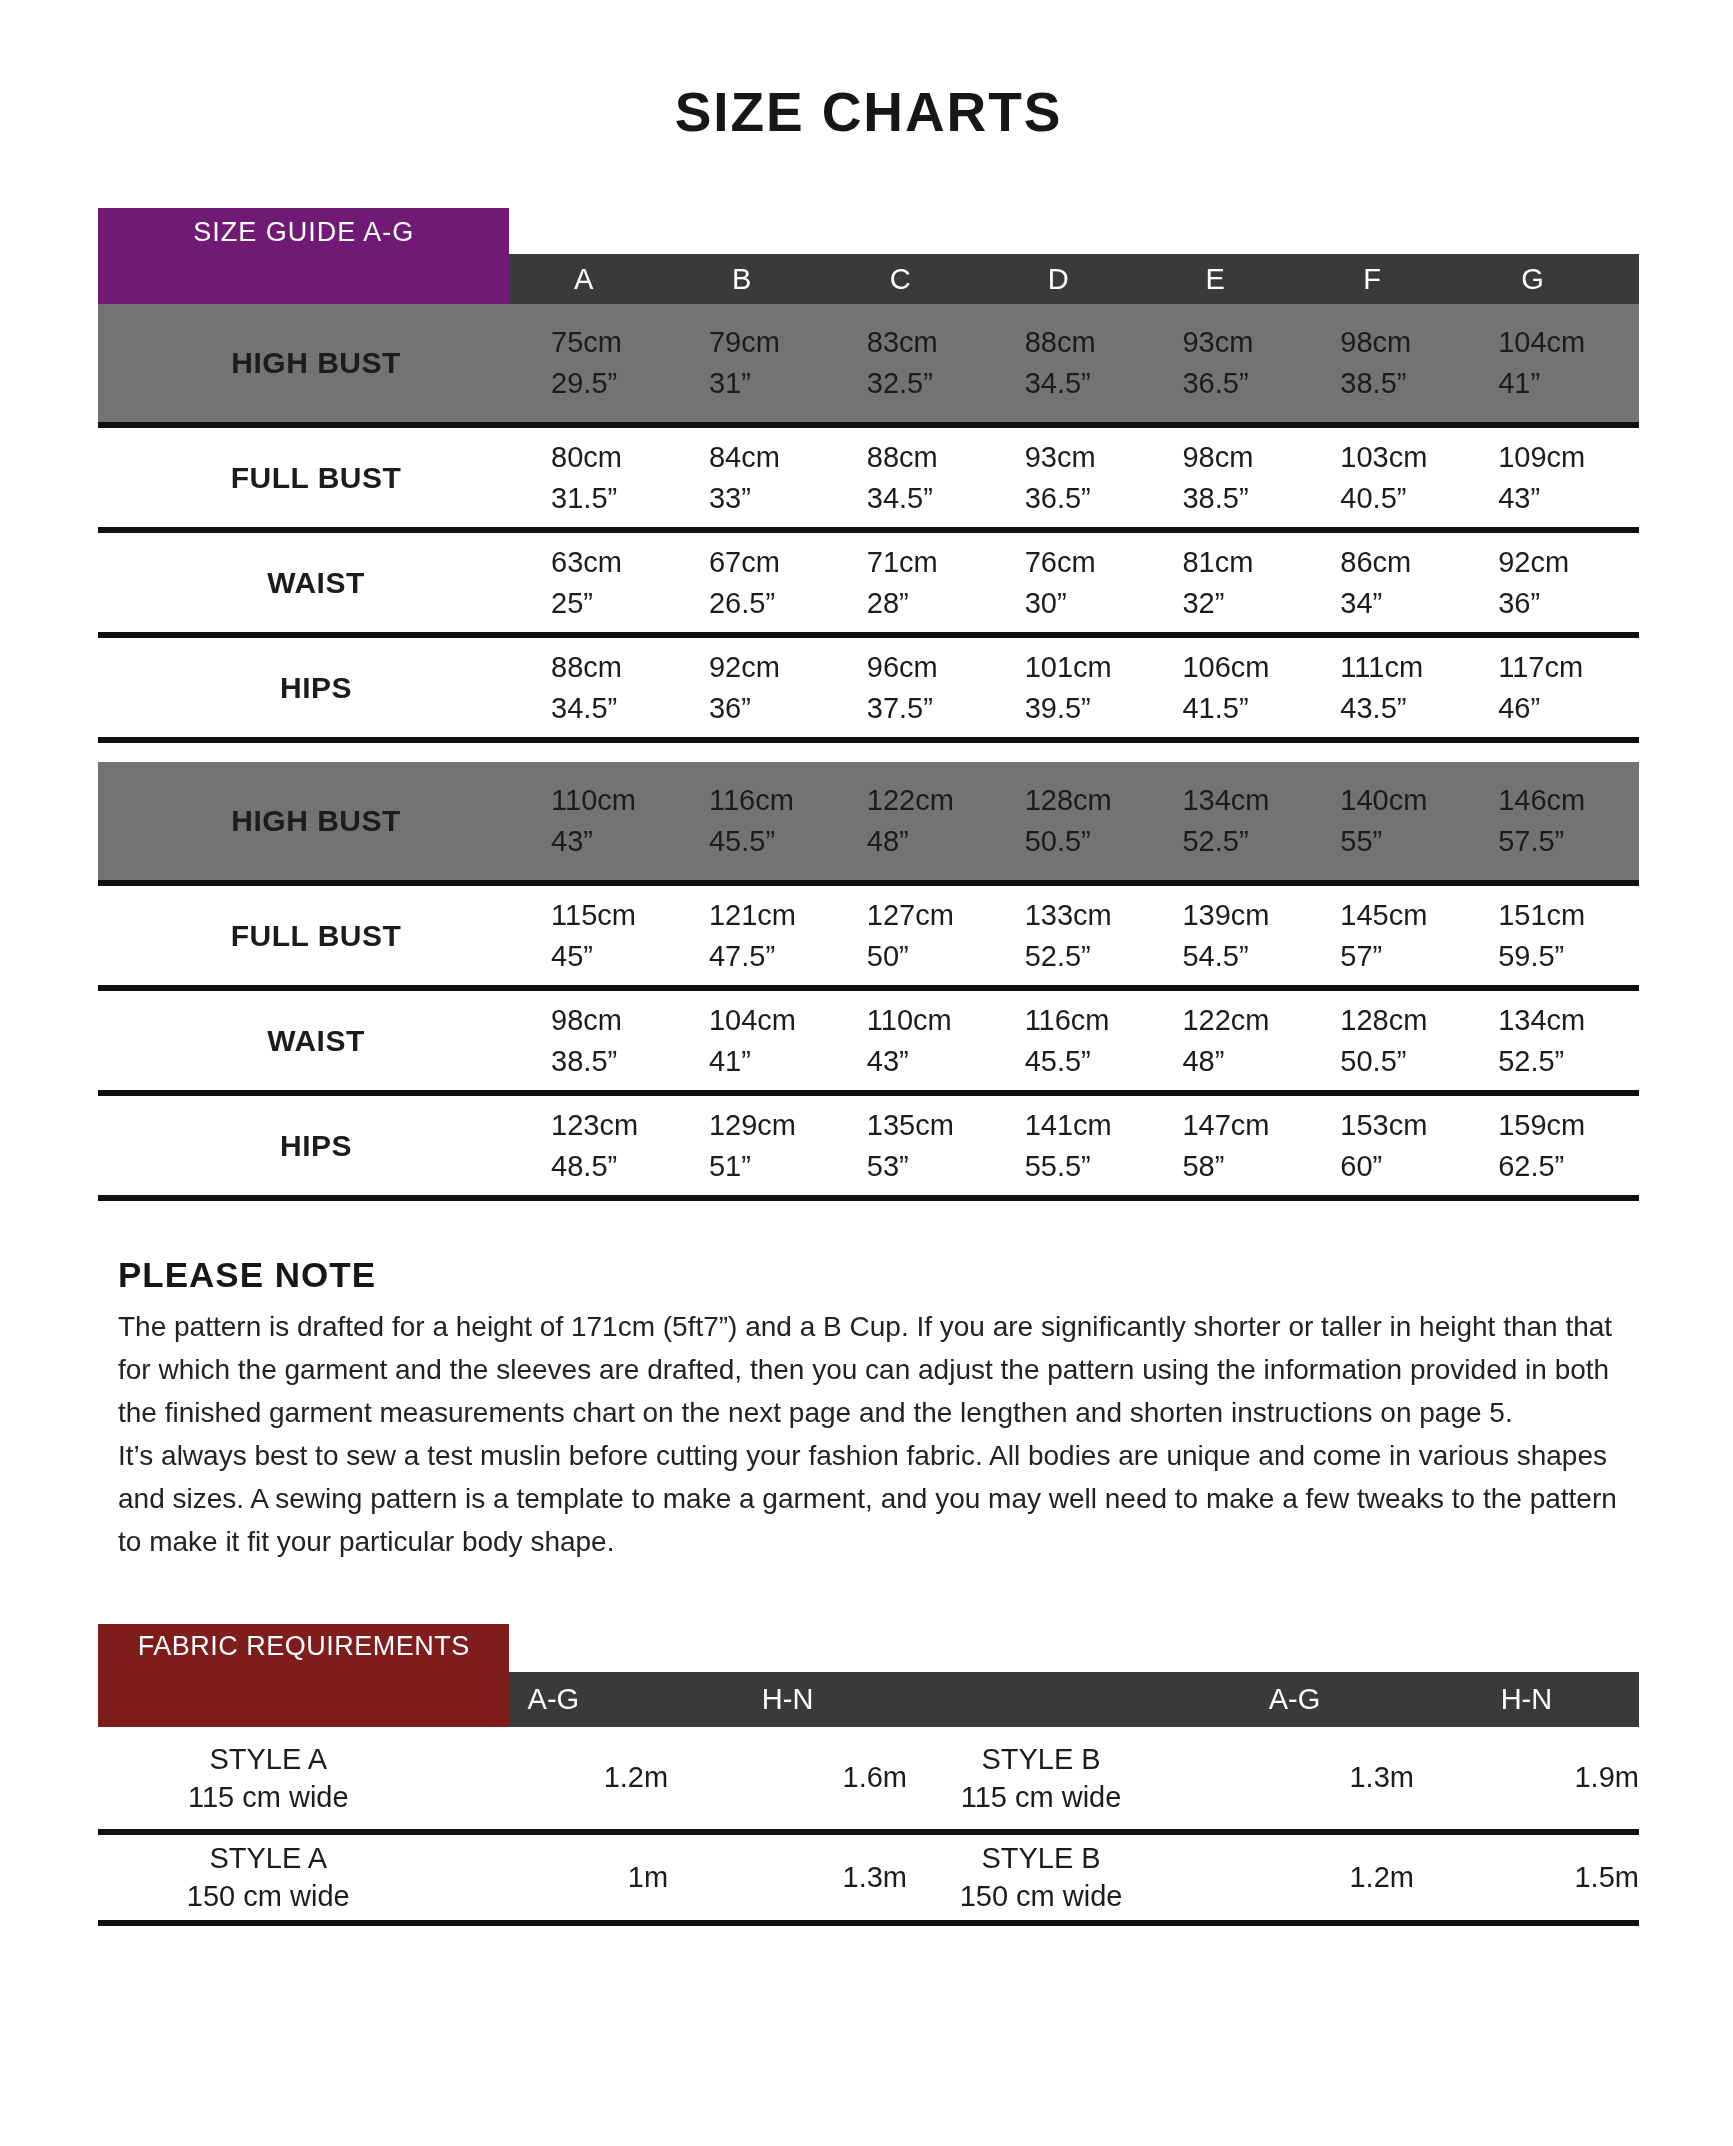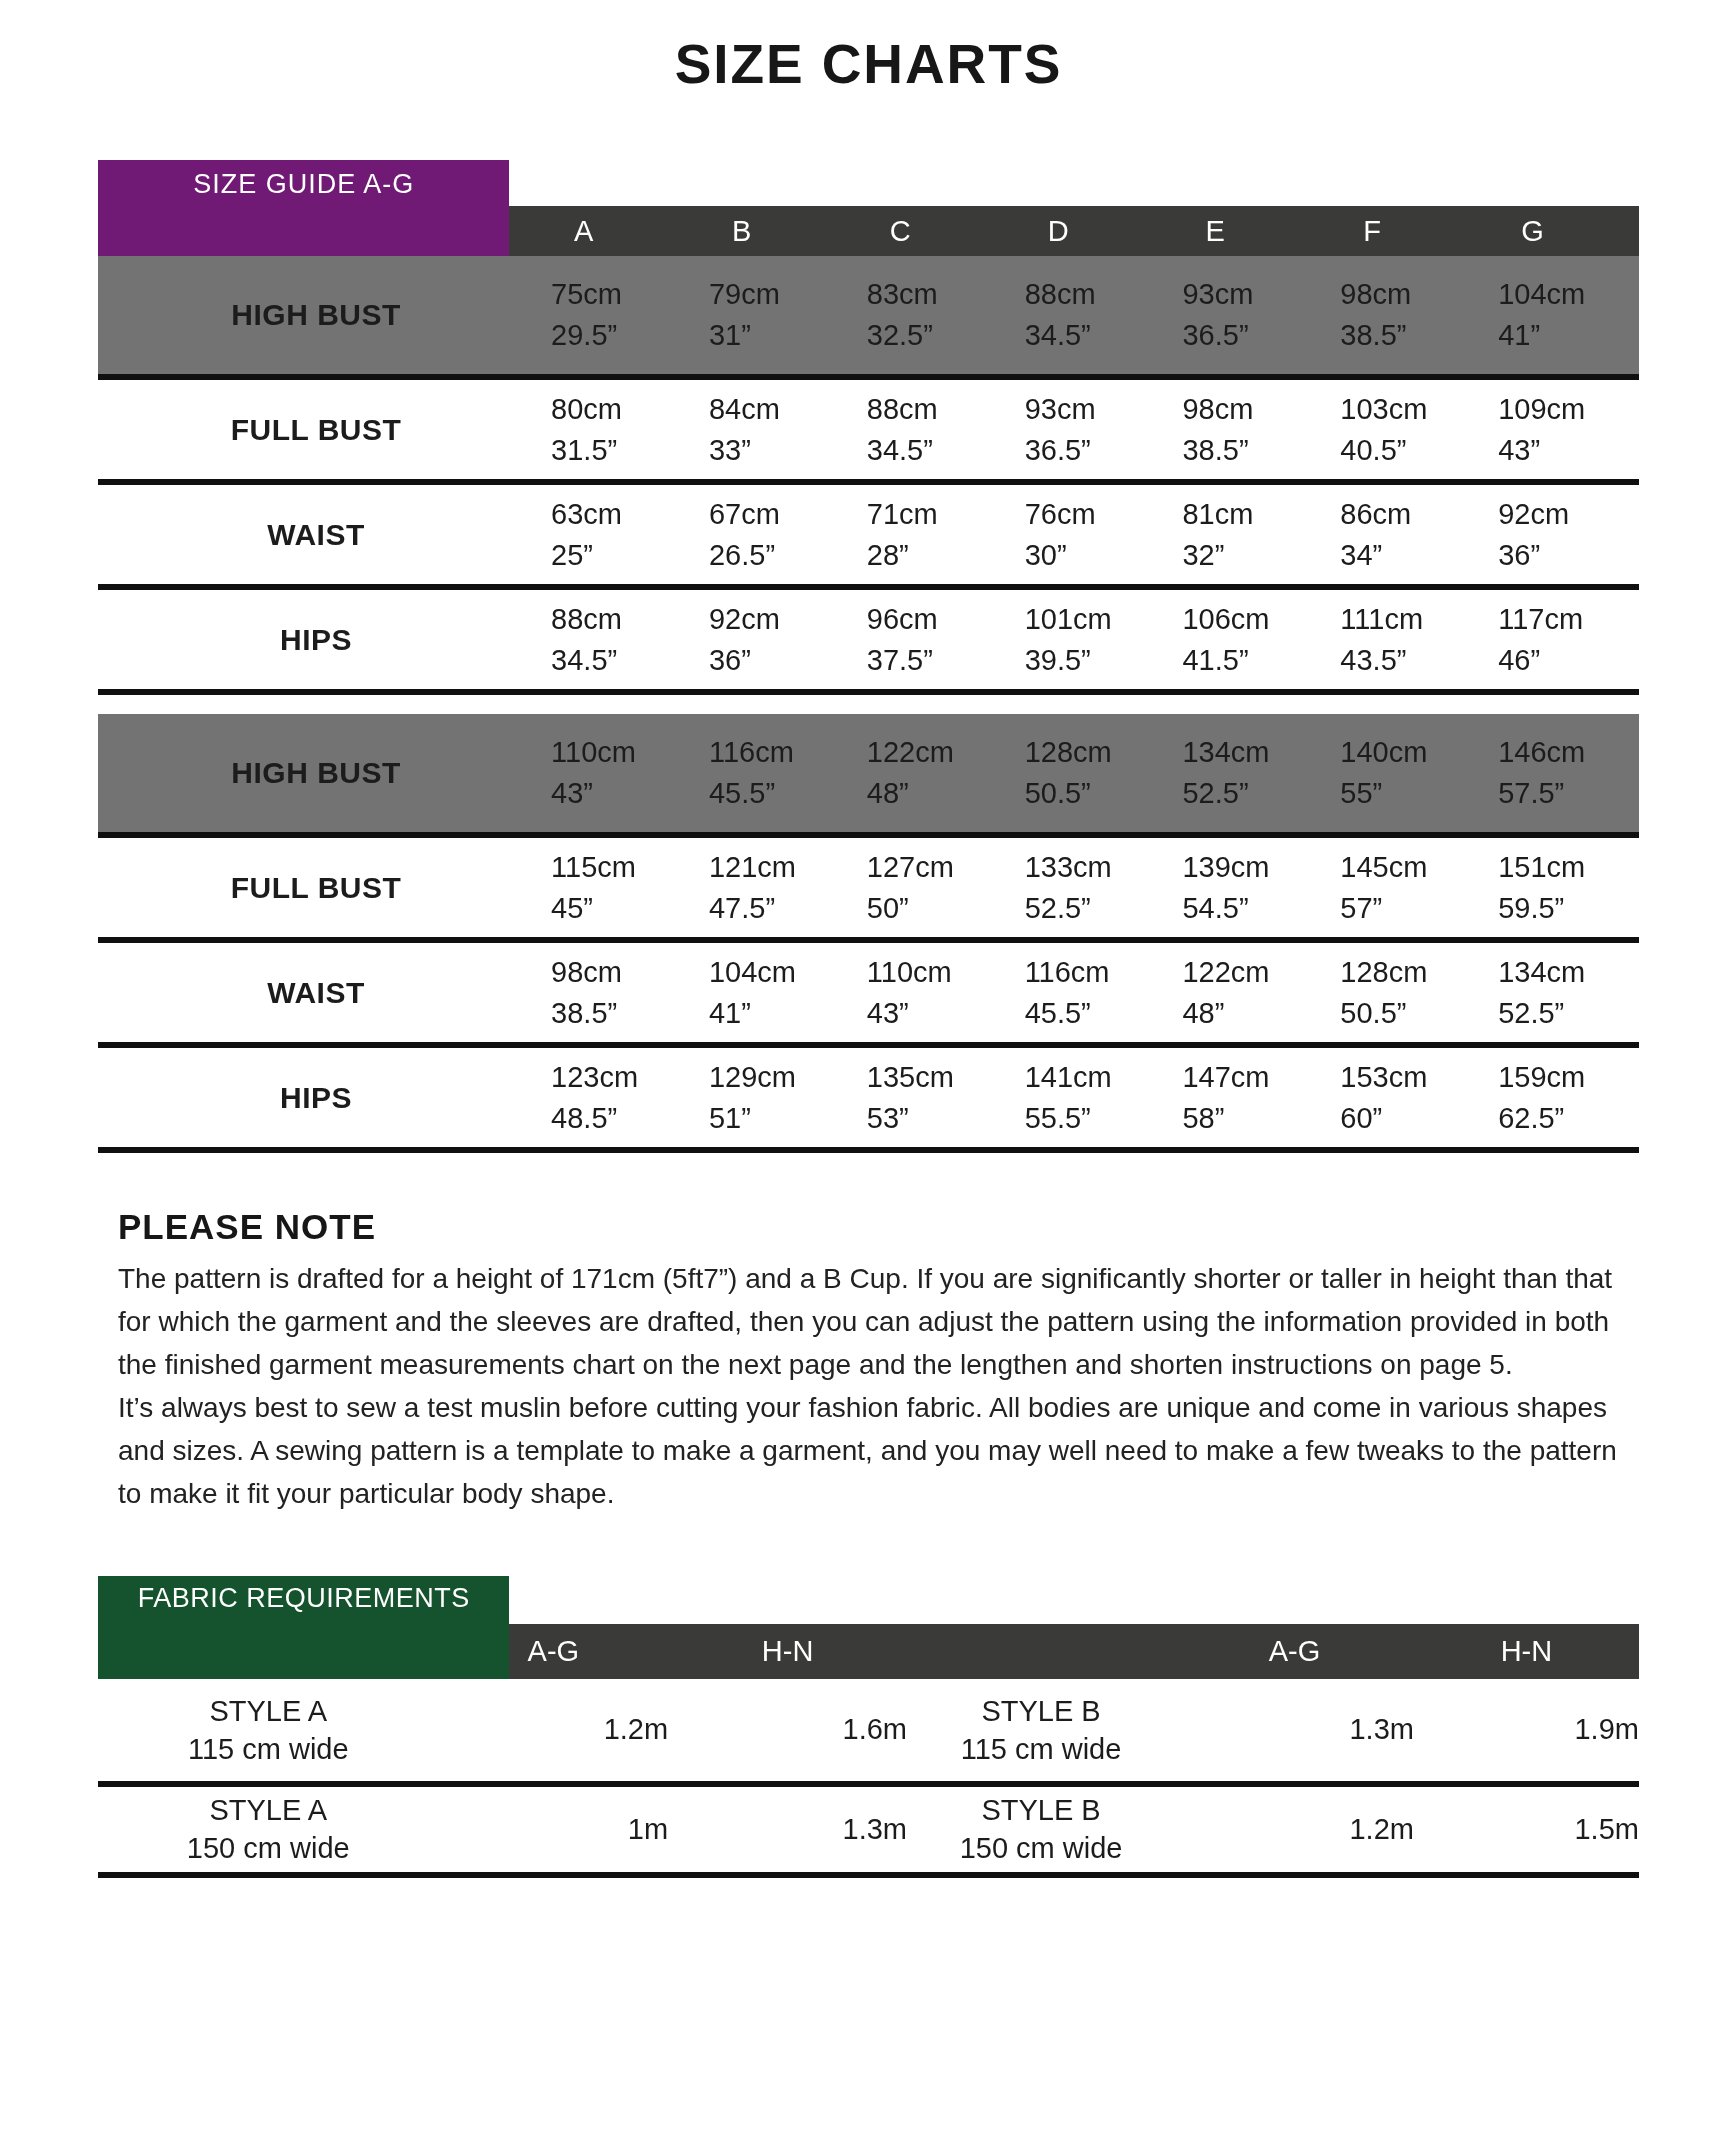--- a/index.html
+++ b/index.html
@@ -1,20 +1,20 @@
 <!DOCTYPE html>
 <html><head>
 <meta charset="utf-8">
 <style>
   * { box-sizing: border-box; }
   body { margin: 0; background: #ffffff; }
   .page {
     width: 1734px; height: 2147px; background: #fff;
     font-family: "Liberation Sans", sans-serif; color: #1c1c1c;
-    padding-top: 31px; position: relative; overflow: hidden;
+    padding-top: 79px; position: relative; overflow: hidden;
   }
   .content { margin-left: 98px; width: 1541px; }
 
   h1.title {
     margin: 0 0 62px 0; text-align: center;
     font-size: 55px; line-height: 67px; font-weight: 700;
     letter-spacing: 1.9px; color: #171717;
   }
 
   
@@ -59,21 +59,21 @@
 
   
   .fabric { margin-top: 61px; }
   .fhead { position: relative; height: 103px; }
   .fband {
     position: absolute; left: 0; right: 0; bottom: 0; height: 55px;
     background: #3a3a38;
   }
   .ftab {
     position: absolute; left: 0; top: 0; width: 26.7%; height: 100%;
-    background: #14532d; color: #fff;
+    background: #7f1d1d; color: #fff;
     display: flex; justify-content: center; align-items: flex-start;
     padding-top: 7.6px; font-size: 27px; letter-spacing: 0.5px;
   }
   .fgrid { display: grid; grid-template-columns: 22.1% 14.9% 15.5% 17.4% 15.5% 14.6%; }
   .fband-grid {
     position: absolute; left: 0; right: 0; bottom: 0; height: 55px;
     align-items: center; color: #fff; font-size: 29px;
   }
   .fband-grid .fcol { text-align: center; }
   .frow {

